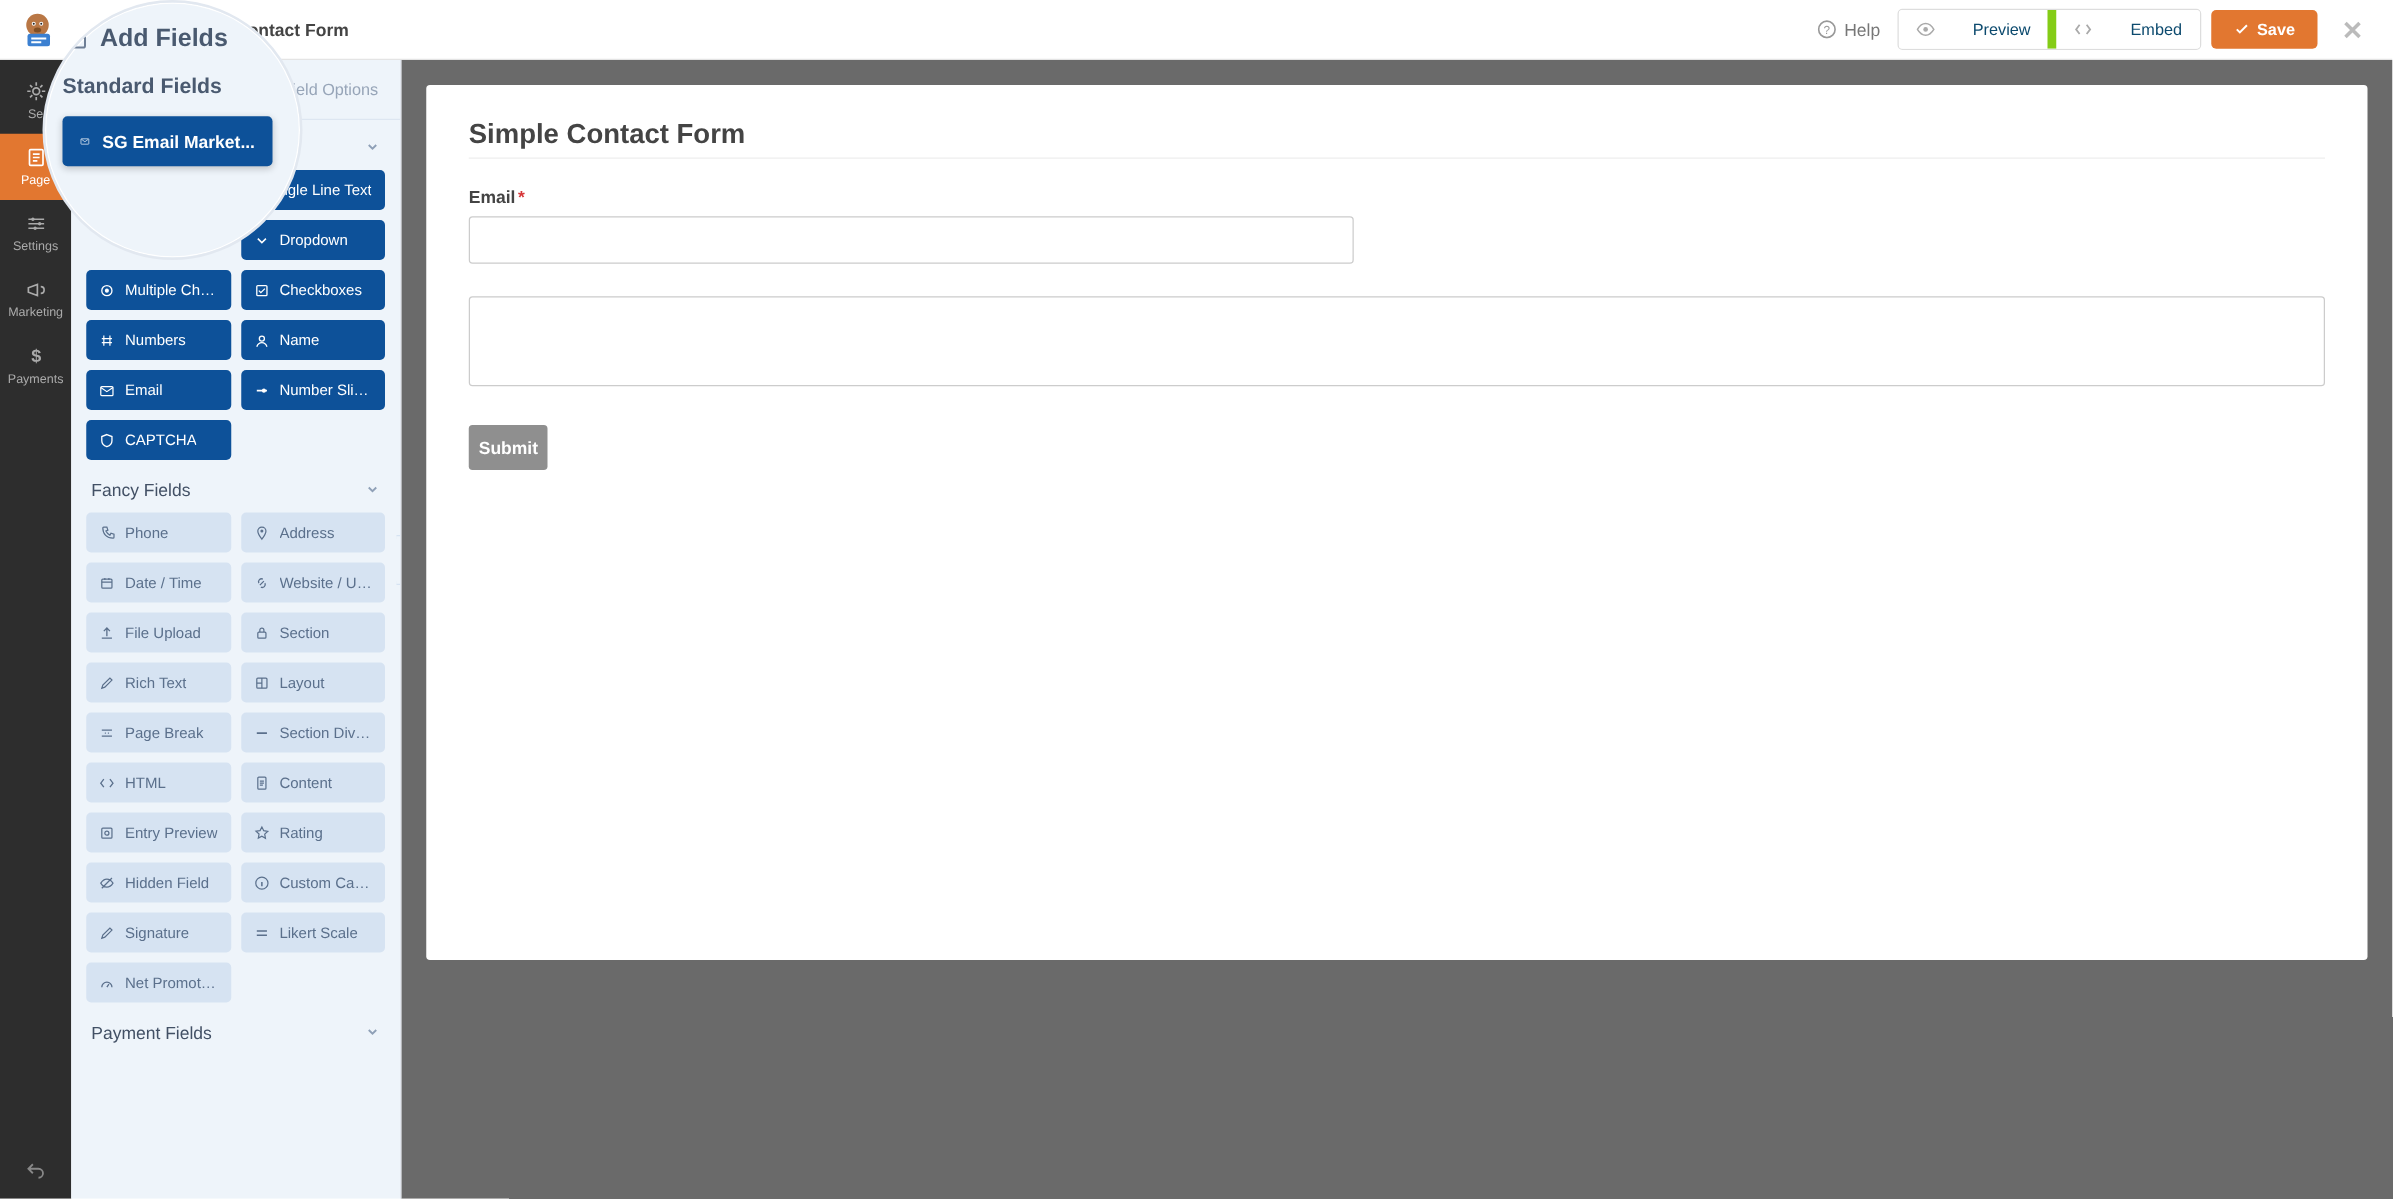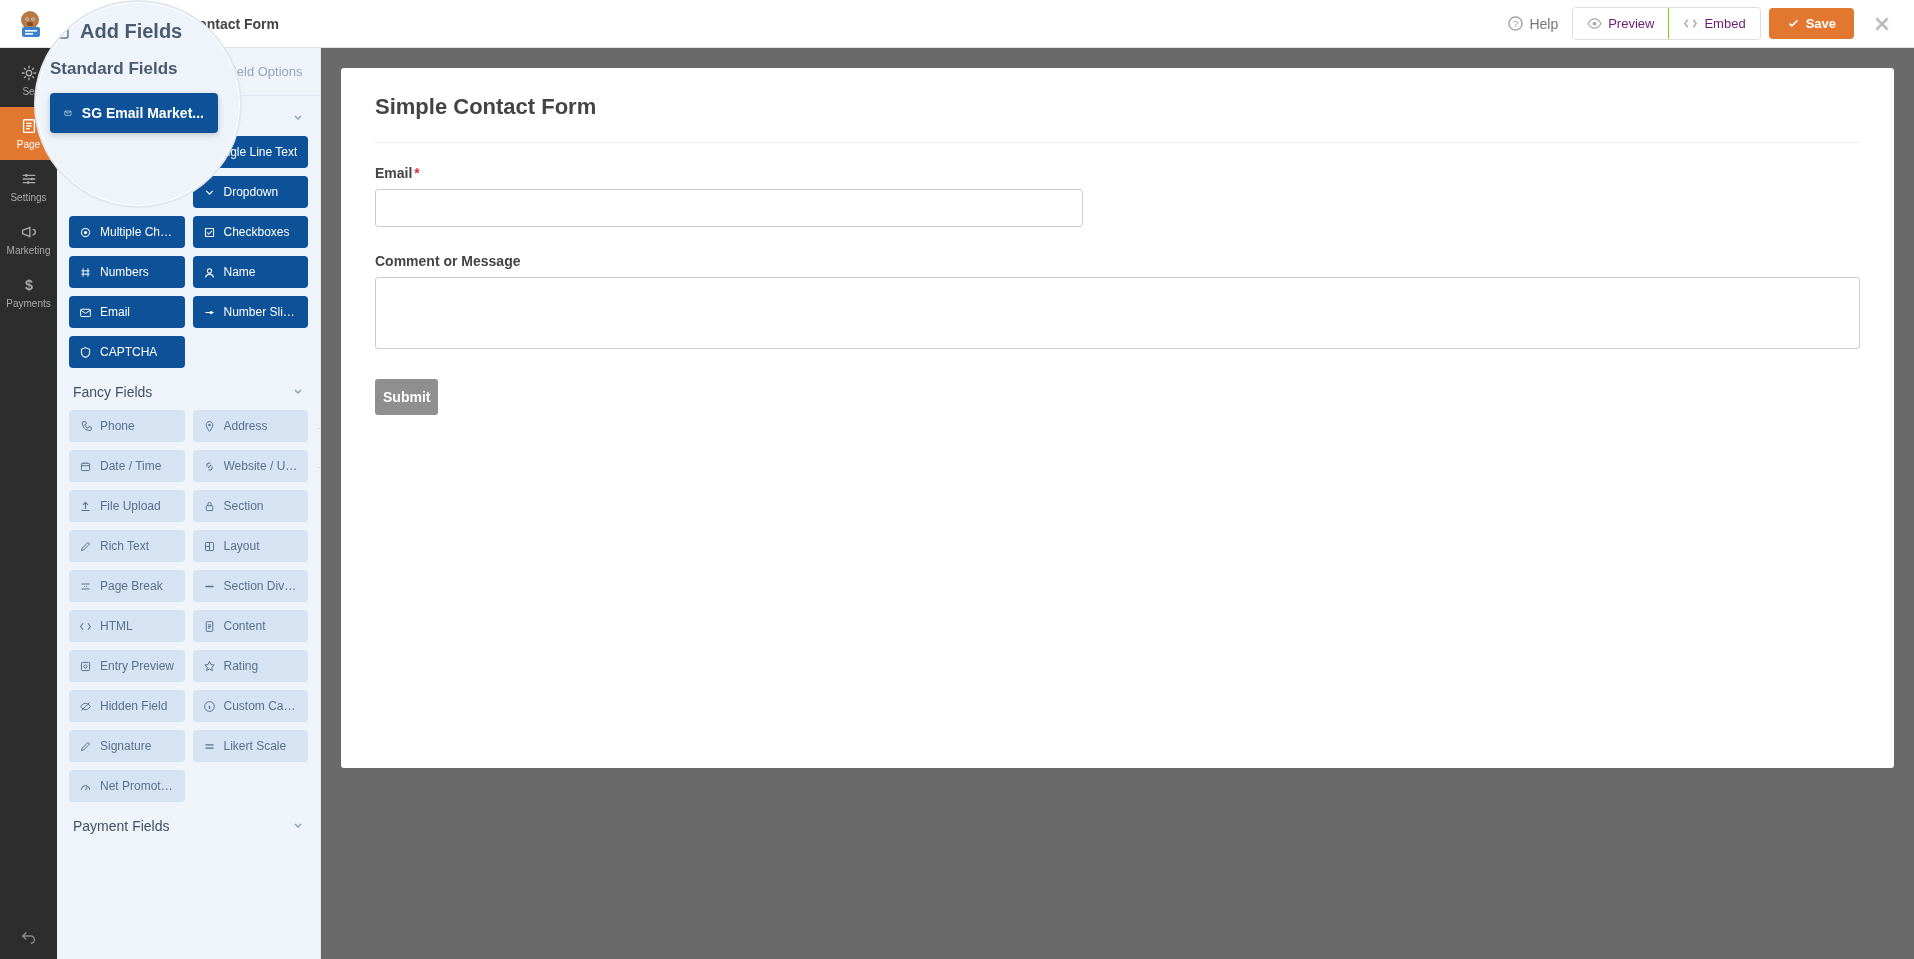--- a/index.html
+++ b/index.html
@@ -32,25 +32,26 @@
   color: #777; font-size: 14px;
   margin-right: 14px;
   cursor: pointer;
 }
 .topbar .help-link svg { margin-right: 6px; }
 .btn-group { display: flex; border: 1px solid #ddd; border-radius: 4px; overflow: hidden; }
 .btn-group .tbtn {
   padding: 8px 14px;
   display: flex; align-items: center;
   font-size: 13px;
-  color: #701a75;
+  color: #0c4a6e;
   cursor: pointer;
   background: #fff;
-}
-.btn-group .tbtn + .tbtn { border-left: 1px solid #84cc16; }
+  gap: 24px;
+}
+.btn-group .tbtn + .tbtn { border-left: 7px solid #84cc16; }
 .btn-group .tbtn svg { margin-right: 6px; }
 .save-btn {
   margin-left: 8px;
   background: #E27730;
   color: #fff;
   border-radius: 4px;
   padding: 8px 18px;
   display: flex; align-items: center;
   font-size: 13px; font-weight: 600;
   cursor: pointer;
@@ -191,21 +192,21 @@
 .paper {
   background:#fff;
   border-radius:3px;
   min-height:700px;
   padding:26px 34px 40px 34px;
 }
 .paper h2 {
   font-size:22px;
   font-weight:600;
   color:#444;
-  margin-bottom:22px;
+  margin-bottom:6px;
 }
 .paper hr {
   border:none;
   border-top:1px solid #eee;
   margin-bottom:22px;
 }
 .form-row { margin-bottom:26px; }
 .form-label {
   font-size:14px; font-weight:600; color:#444;
   margin-bottom:8px;
@@ -629,21 +630,20 @@
 
 
       <div class="form-row">
         <label class="form-label">
           <span>Email</span><span class="req">*</span>
         </label>
         <input class="text-input" style="max-width: 708px;">
       </div>
 
       <div class="form-row">
-        <label class="form-label">Comment or Message</label>
         <textarea class="text-input" style=""></textarea>
       </div>
 
       <button class="submit-btn">
         <span>Submit</span>
       </button>
     </div>
   </div>
 
 </div>

